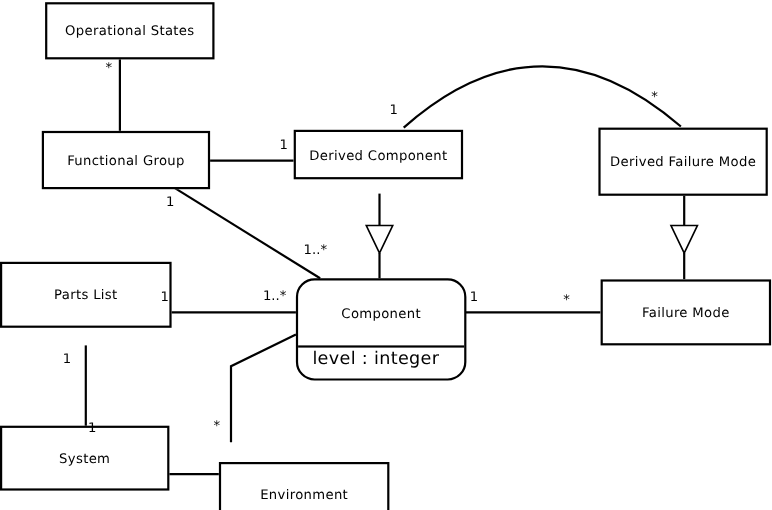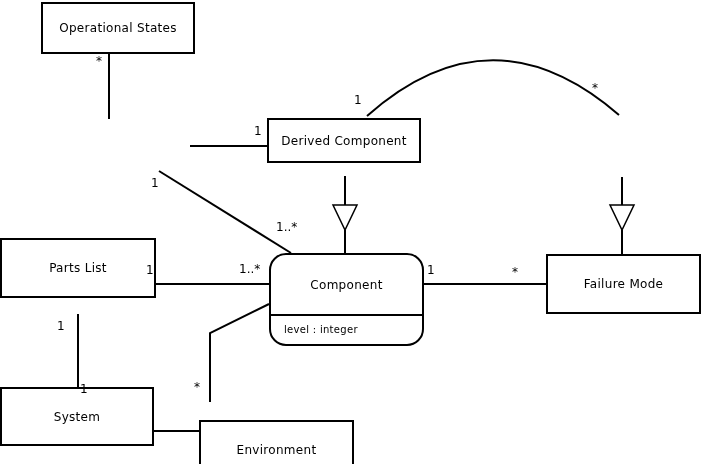--- a/index.html
+++ b/index.html
@@ -31,23 +31,23 @@
     border-radius:17px;
   }
   .compartment{box-sizing:border-box;}
   .name-compartment{
     height:61px;
     display:flex;align-items:center;justify-content:center;
     border-bottom:2px solid #000000;
   }
   .attr-compartment{
     height:26px;
-    display:flex;align-items:center;
+    display:flex;align-items:flex-start;
     padding-left:13px;
-    font-size:10px;
+    font-size:16px;
   }
   .mult{
     position:absolute;
     z-index:3;
     font-size:12px;
     line-height:14px;
     color:#000000;
     white-space:nowrap;
   }
 </style>
@@ -75,25 +75,31 @@
       <line x1="622" y1="177" x2="622" y2="205"></line>
       <line x1="622" y1="230" x2="622" y2="254"></line>
       <polygon points="610,205 634,205 622,230" fill="#ffffff" stroke-width="1.5"></polygon>
     </g>
   </svg>
 
   <div class="uml-class" style="left:41px;top:2px;width:154px;height:52px">
     <span>Operational States</span>
   </div>
 
+  <div class="uml-class" style="left:38px;top:119px;width:153px;height:53px">
+    <span>Functional Group</span>
+  </div>
 
   <div class="uml-class" style="left:267px;top:118px;width:154px;height:45px">
     <span>Derived Component</span>
   </div>
 
+  <div class="uml-class" style="left:544px;top:116px;width:154px;height:62px">
+    <span>Derived Failure Mode</span>
+  </div>
 
   <div class="uml-class" style="left:0px;top:238px;width:156px;height:60px">
     <span>Parts List</span>
   </div>
 
   <div class="uml-class two-compartments" style="left:269px;top:253px;width:155px;height:93px">
     <div class="compartment name-compartment">
       <span>Component</span>
     </div>
     <div class="compartment attr-compartment">

